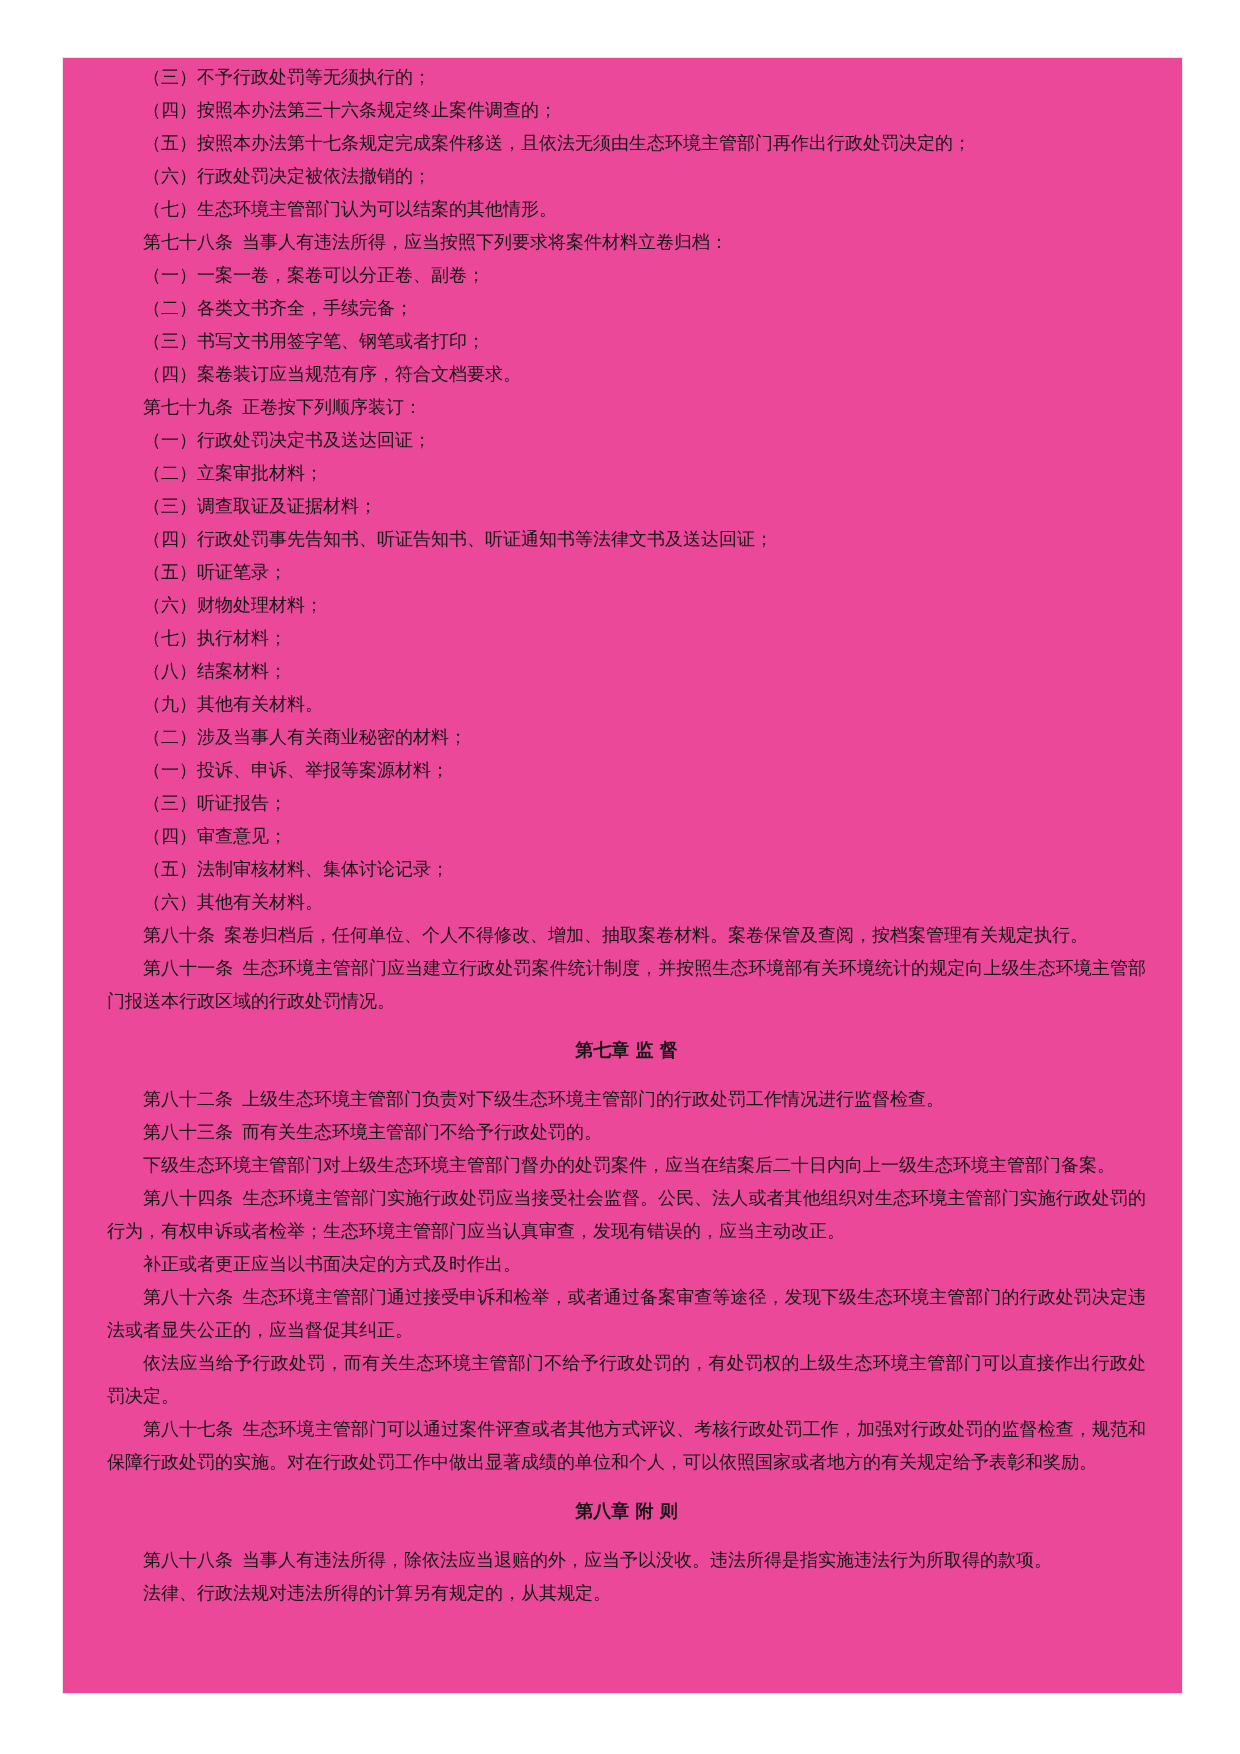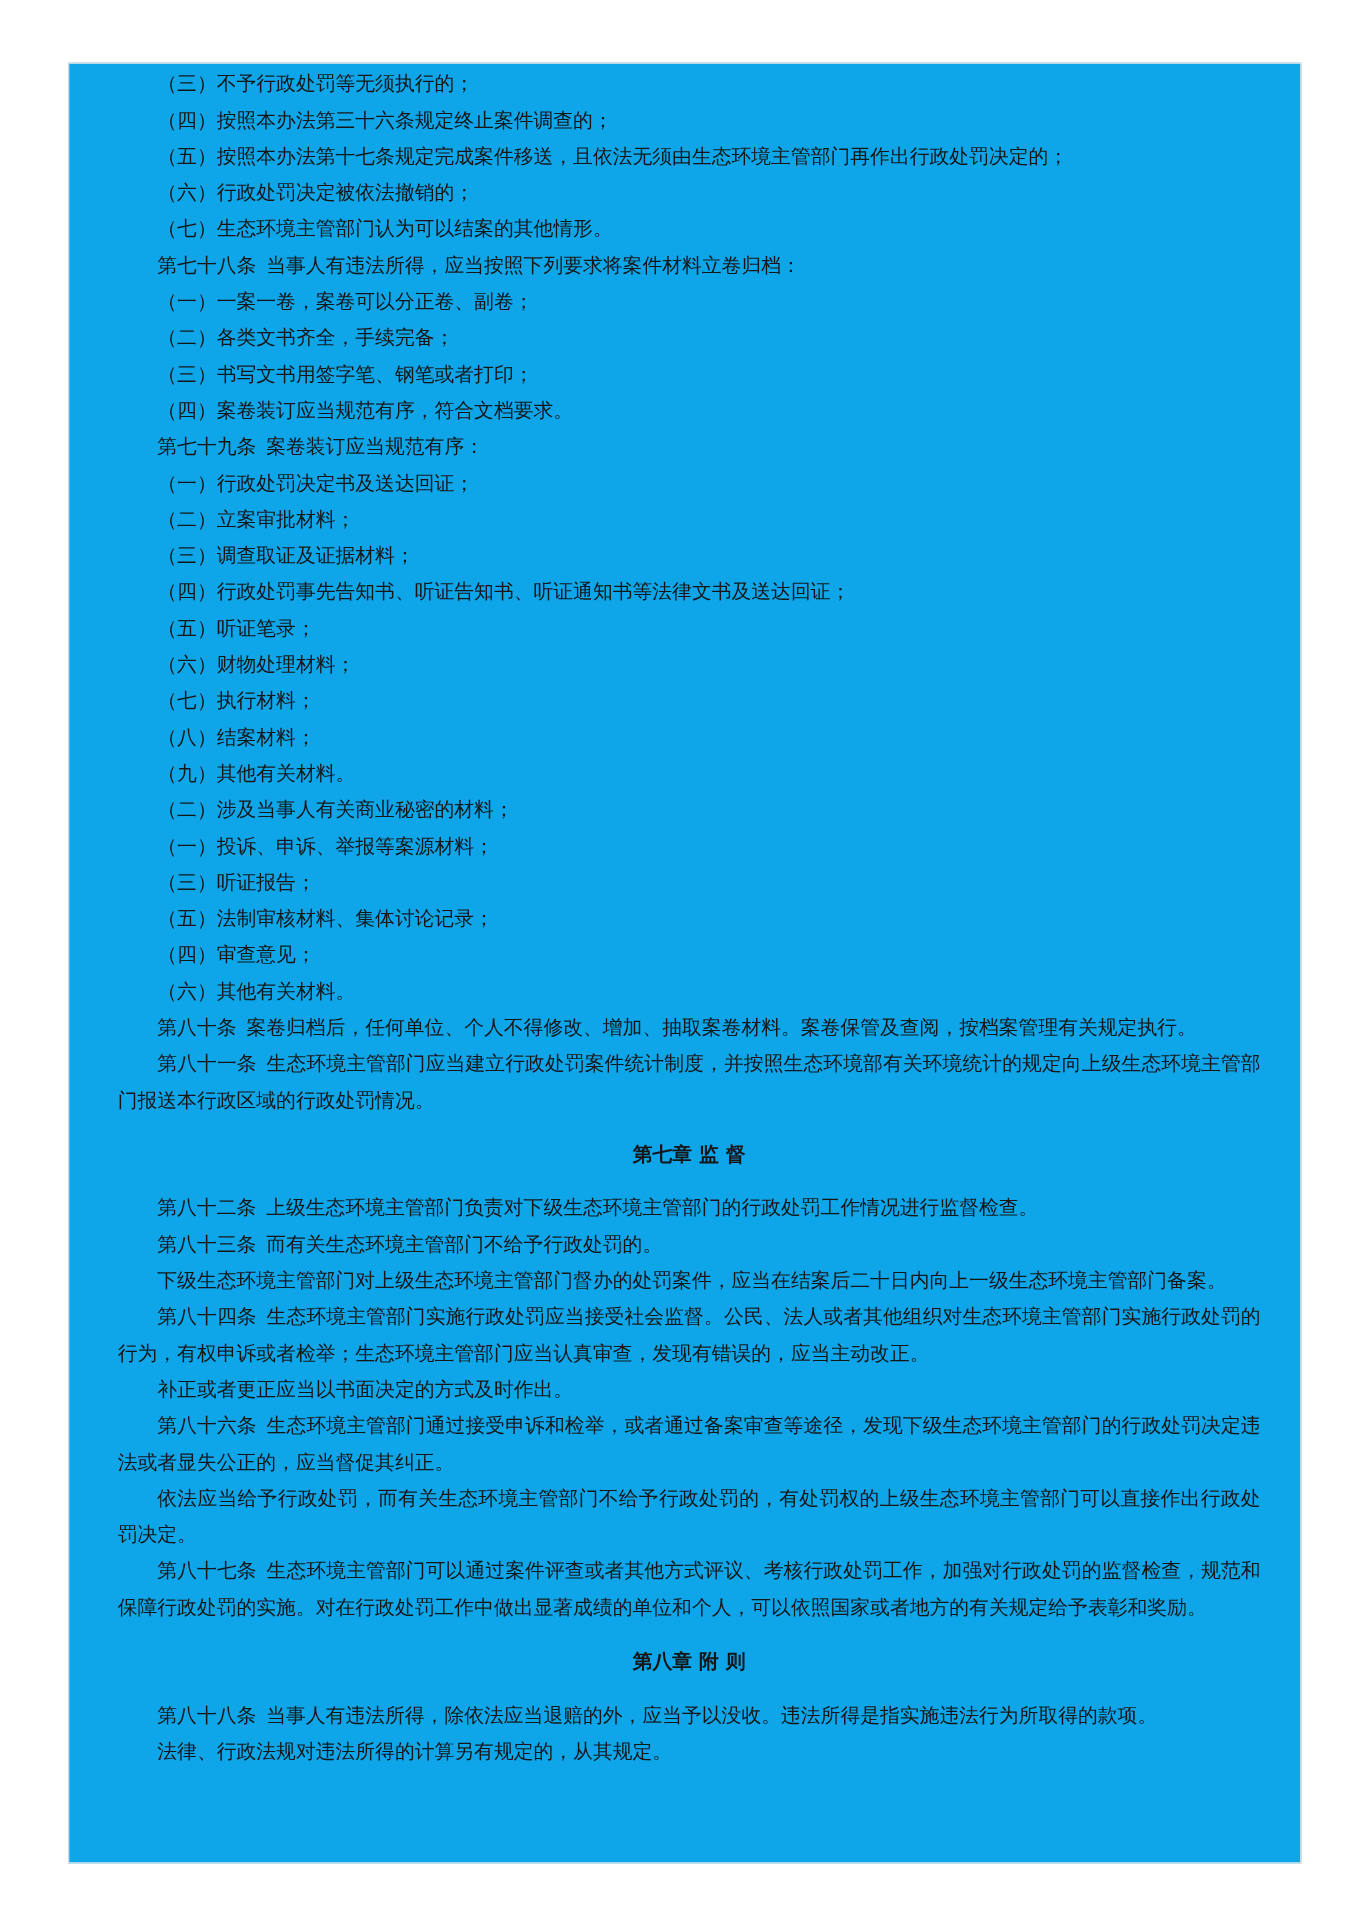--- a/index.html
+++ b/index.html
@@ -15,21 +15,21 @@
     font-family: "DejaVu Sans", sans-serif;
     color: #161616;
   }
   .doc-page {
     position: absolute;
     left: 62px;
     top: 57px;
     width: 1121px;
     height: 1637px;
     box-sizing: border-box;
-    background: #0ea5e9;
+    background: #ec4899;
     border: 1px solid #e8e8e8;
     padding: 2px 36px 0 44px;
   }
   .para {
     margin: 0;
     font-size: 18px;
     line-height: 33px;
     text-align: justify;
     text-indent: 2em;
     word-break: break-all;
@@ -54,35 +54,35 @@
     <p class="para">（三）不予行政处罚等无须执行的；</p>
     <p class="para">（四）按照本办法第三十六条规定终止案件调查的；</p>
     <p class="para">（五）按照本办法第十七条规定完成案件移送，且依法无须由生态环境主管部门再作出行政处罚决定的；</p>
     <p class="para">（六）行政处罚决定被依法撤销的；</p>
     <p class="para">（七）生态环境主管部门认为可以结案的其他情形。</p>
     <p class="para"><span class="article-label">第七十八条</span><span>当事人有违法所得，应当按照下列要求将案件材料立卷归档：</span></p>
     <p class="para">（一）一案一卷，案卷可以分正卷、副卷；</p>
     <p class="para">（二）各类文书齐全，手续完备；</p>
     <p class="para">（三）书写文书用签字笔、钢笔或者打印；</p>
     <p class="para">（四）案卷装订应当规范有序，符合文档要求。</p>
-    <p class="para"><span class="article-label">第七十九条</span><span>案卷装订应当规范有序：</span></p>
+    <p class="para"><span class="article-label">第七十九条</span><span>正卷按下列顺序装订：</span></p>
     <p class="para">（一）行政处罚决定书及送达回证；</p>
     <p class="para">（二）立案审批材料；</p>
     <p class="para">（三）调查取证及证据材料；</p>
     <p class="para">（四）行政处罚事先告知书、听证告知书、听证通知书等法律文书及送达回证；</p>
     <p class="para">（五）听证笔录；</p>
     <p class="para">（六）财物处理材料；</p>
     <p class="para">（七）执行材料；</p>
     <p class="para">（八）结案材料；</p>
     <p class="para">（九）其他有关材料。</p>
     <p class="para">（二）涉及当事人有关商业秘密的材料；</p>
     <p class="para">（一）投诉、申诉、举报等案源材料；</p>
     <p class="para">（三）听证报告；</p>
+    <p class="para">（四）审查意见；</p>
     <p class="para">（五）法制审核材料、集体讨论记录；</p>
-    <p class="para">（四）审查意见；</p>
     <p class="para">（六）其他有关材料。</p>
     <p class="para"><span class="article-label">第八十条</span><span>案卷归档后，任何单位、个人不得修改、增加、抽取案卷材料。案卷保管及查阅，按档案管理有关规定执行。</span></p>
     <p class="para"><span class="article-label">第八十一条</span><span>生态环境主管部门应当建立行政处罚案件统计制度，并按照生态环境部有关环境统计的规定向上级生态环境主管部门报送本行政区域的行政处罚情况。</span></p>
     <p class="chapter">第七章 监 督</p>
     <p class="para"><span class="article-label">第八十二条</span><span>上级生态环境主管部门负责对下级生态环境主管部门的行政处罚工作情况进行监督检查。</span></p>
     <p class="para"><span class="article-label">第八十三条</span><span>而有关生态环境主管部门不给予行政处罚的。</span></p>
     <p class="para">下级生态环境主管部门对上级生态环境主管部门督办的处罚案件，应当在结案后二十日内向上一级生态环境主管部门备案。</p>
     <p class="para"><span class="article-label">第八十四条</span><span>生态环境主管部门实施行政处罚应当接受社会监督。公民、法人或者其他组织对生态环境主管部门实施行政处罚的行为，有权申诉或者检举；生态环境主管部门应当认真审查，发现有错误的，应当主动改正。</span></p>
     <p class="para">补正或者更正应当以书面决定的方式及时作出。</p>
     <p class="para"><span class="article-label">第八十六条</span><span>生态环境主管部门通过接受申诉和检举，或者通过备案审查等途径，发现下级生态环境主管部门的行政处罚决定违法或者显失公正的，应当督促其纠正。</span></p>

